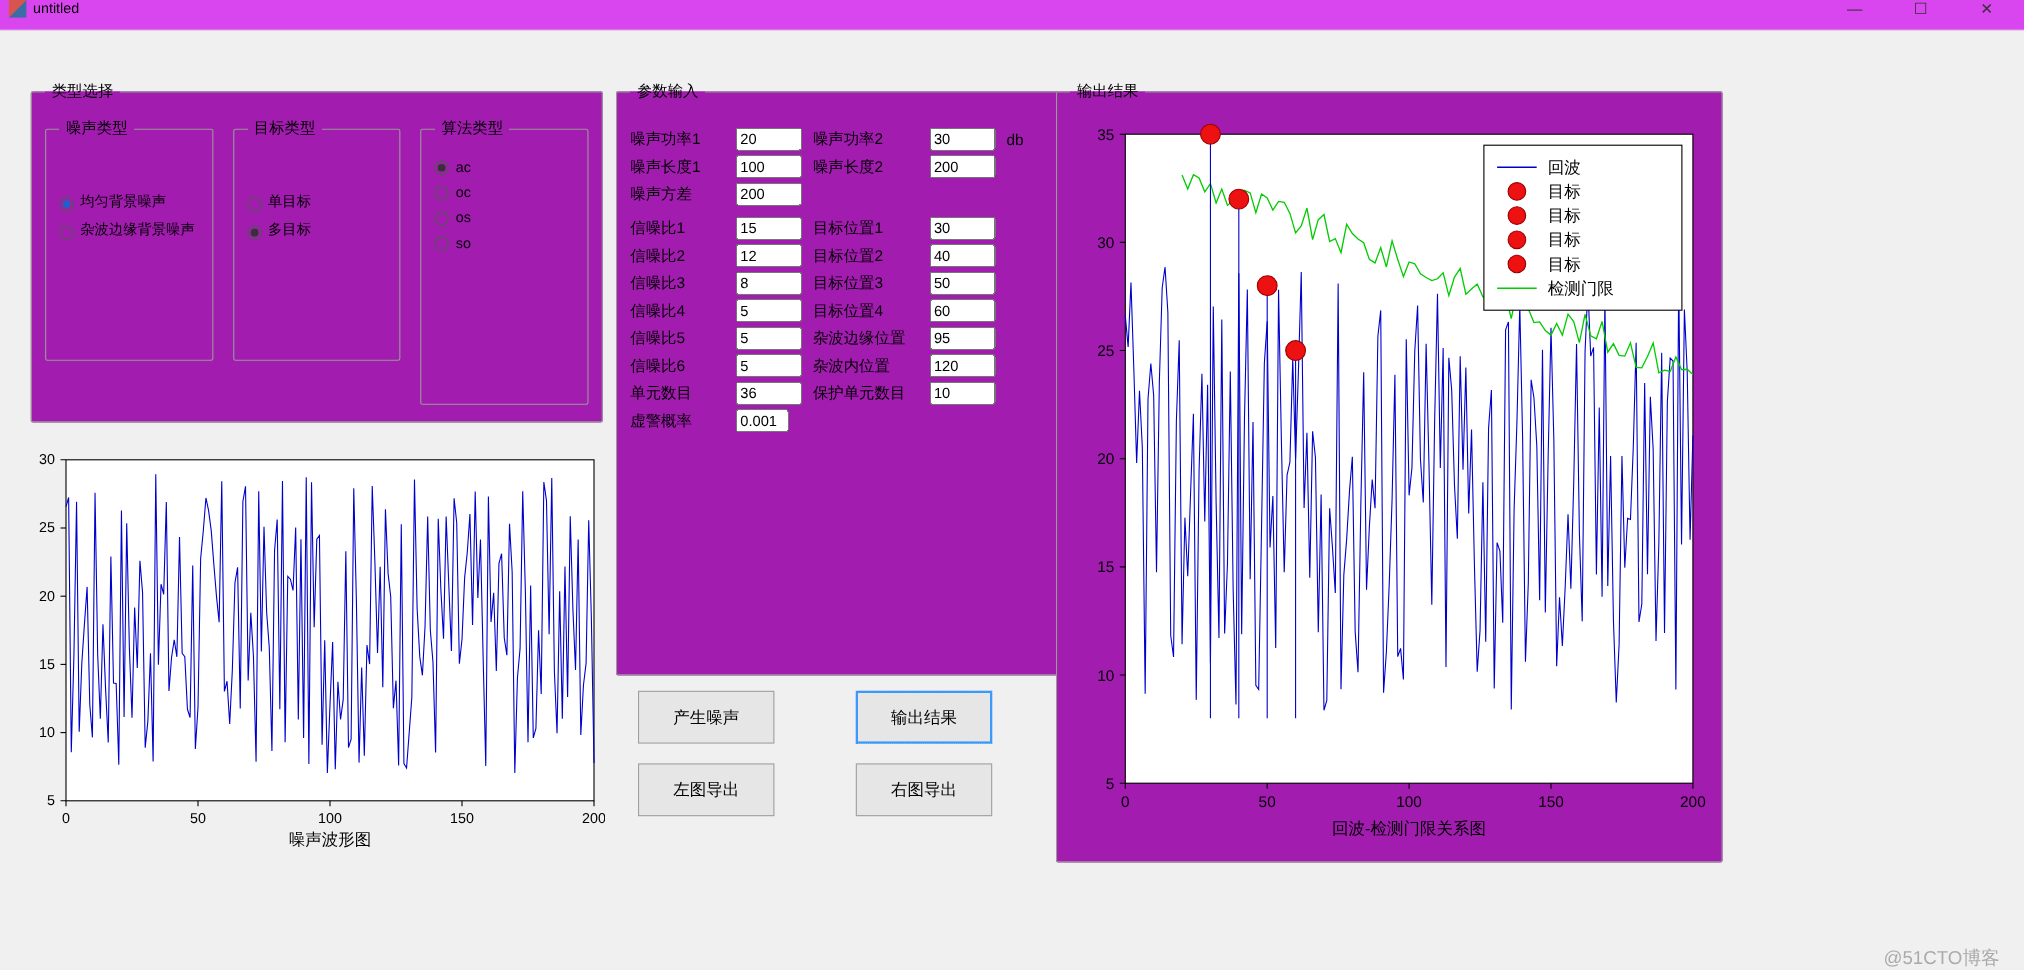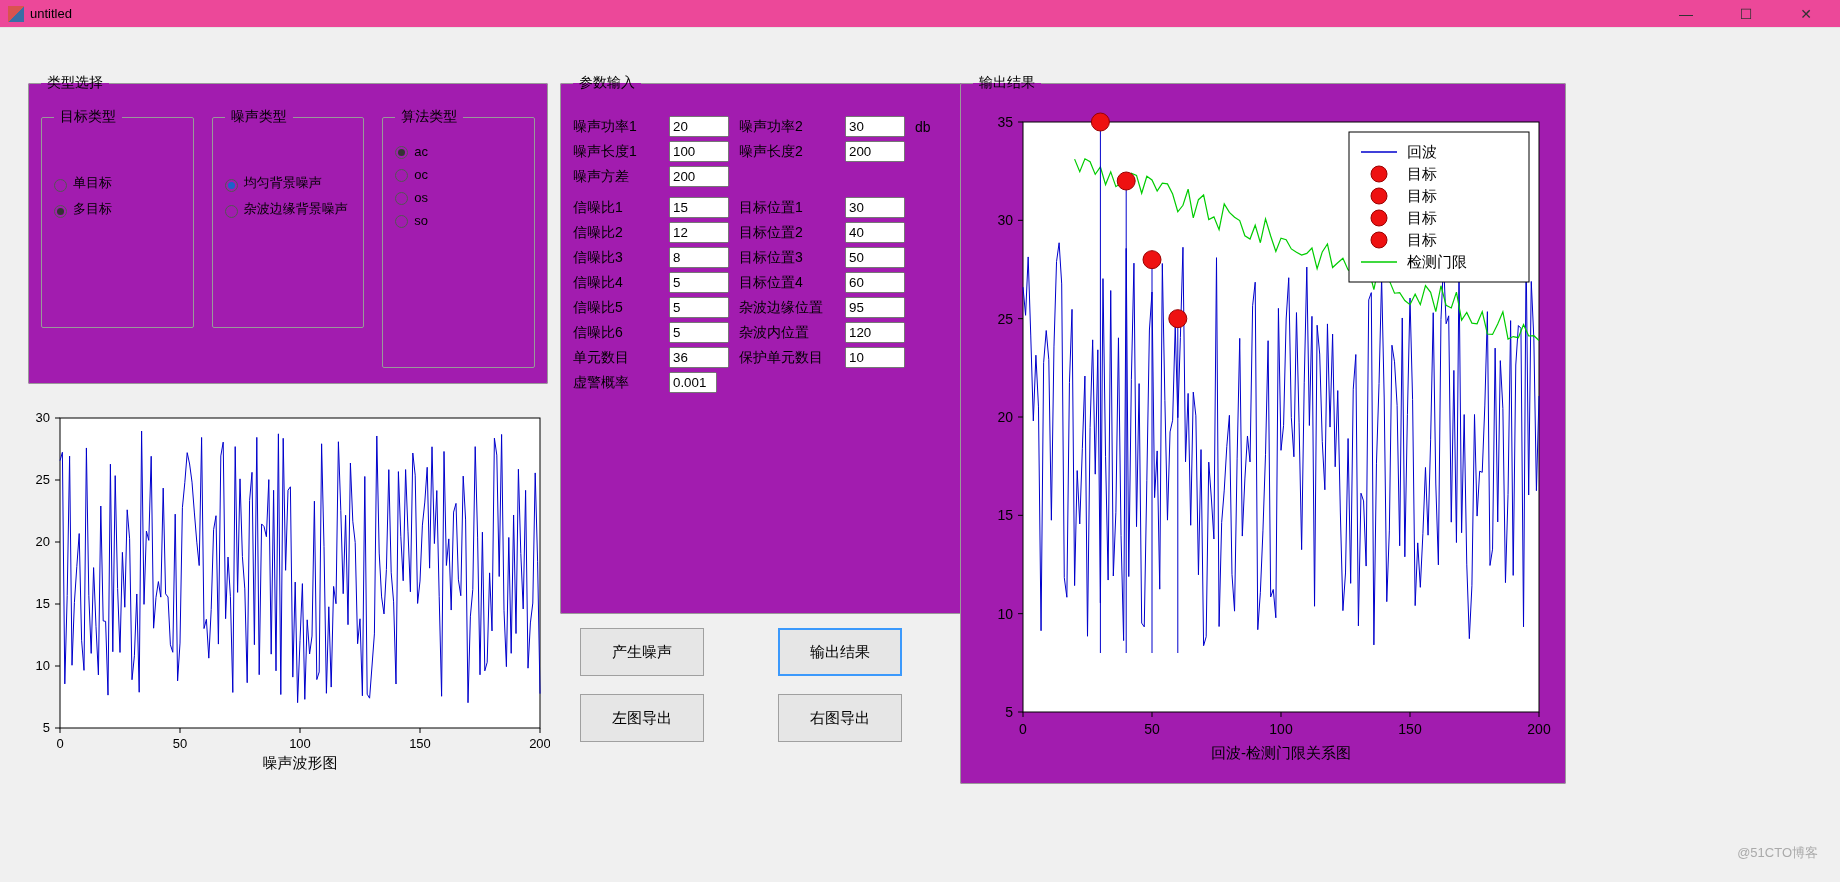--- a/index.html
+++ b/index.html
@@ -1,18 +1,18 @@
 <!DOCTYPE html>
 <html><head>
 <meta charset="utf-8">
 <style>
   * { box-sizing: border-box; }
   html, body { margin:0; padding:0; font-family: "Microsoft YaHei", Arial, sans-serif; font-size:13px; background:#f0f0f0; color:#000; }
   #app { width:1840px; height:882px; position:relative; }
-  .titlebar { height:28px; display:flex; align-items:center; padding:0 8px; background:#ec4899; border-bottom:1px solid #e5e5e5;}
+  .titlebar { height:28px; display:flex; align-items:flex-start; padding:0 8px; background:#d946ef; border-bottom:1px solid #e5e5e5;}
   .titlebar .icon { width:16px; height:16px; background:linear-gradient(135deg,#d9534f 50%,#3a6ea5 50%); margin-right:6px; }
   .titlebar .title { flex:1; font-size:13px; }
   .winbtns { display:flex; gap:24px; padding-right:8px;}
   .winbtn { width:36px; text-align:center; font-size:14px; color:#333; cursor:default; }
   .body { position:relative; padding:14px 20px; height:calc(100% - 28px); }
   fieldset { border:1px solid #999; border-radius:2px; padding:10px 12px 14px 12px; margin:0; background:#a21caf; position:relative;}
   legend { padding:0 6px; font-size:14px; }
   .lbl { white-space:nowrap; font-size:14px; }
   .radio { display:flex; align-items:flex-end; gap:6px; margin:8px 0; cursor:default; font-size:13px;}
   .radio .dot { width:13px; height:13px; border:1px solid #555; border-radius:50%; display:inline-flex; align-items:center; justify-content:center;}
@@ -27,21 +27,21 @@
   .zone-types fieldset.alg { height:260px;}
   .zone-params { position:absolute; left:560px; top:46px; width:390px; height:540px; }
   .zone-params .grid { display:grid; grid-template-columns: 86px 60px 96px 60px 34px; gap:4px 10px; align-items:center; }
   .zone-output { position:absolute; left:960px; top:46px; width:600px; height:710px; }
   .plot-left { position:absolute; left:20px; top:380px; width:530px; height:370px; }
   .btn-grid { position:absolute; left:580px; top:600px; width:340px; display:grid; grid-template-columns:1fr 1fr; gap:18px 56px; }
   svg text { font-family: Arial, sans-serif; }
   .watermark { position:absolute; right:30px; bottom:18px; font-size:26px; color:#bbb; font-style:italic; pointer-events:none; display:flex; align-items:center; gap:8px;}
   .watermark .wm-icon{ width:40px;height:40px;border-radius:50%;border:3px solid #ccc; position:relative;}
   .watermark .wm-icon::after{content:""; position:absolute; left:6px; top:10px; width:22px;height:16px;border:3px solid #ccc; border-radius:0 0 12px 12px; border-top:none;}
-  .wmfoot{position:absolute;right:22px;bottom:20px;font-size:13px;color:#aaa;}
+  .wmfoot{position:absolute;right:22px;bottom:0;font-size:17px;color:#aaa;}
 </style>
 </head>
 <body>
 <div id="app">
 
 <div class="titlebar">
   <span class="icon"></span>
   <span class="title">untitled</span>
   <div class="winbtns">
     <span class="winbtn">—</span>
@@ -49,41 +49,41 @@
     <span class="winbtn">✕</span>
   </div>
 </div>
 
 <div class="body">
 
   <fieldset class="zone-types">
     <legend>类型选择</legend>
     <div class="inner">
       <fieldset>
-        <legend>目标类型</legend>
-        <div style="height:30px"></div>
-        <div class="radio">
-              <span class="dot"></span>
-              <span>单目标</span>
-            </div>
-        <div class="radio sel">
-              <span class="dot"></span>
-              <span>多目标</span>
-            </div>
-      </fieldset>
-      <fieldset>
         <legend>噪声类型</legend>
         <div style="height:30px"></div>
         <div class="radio sel blue">
               <span class="dot"></span>
               <span>均匀背景噪声</span>
             </div>
         <div class="radio blue">
               <span class="dot"></span>
               <span>杂波边缘背景噪声</span>
+            </div>
+      </fieldset>
+      <fieldset>
+        <legend>目标类型</legend>
+        <div style="height:30px"></div>
+        <div class="radio">
+              <span class="dot"></span>
+              <span>单目标</span>
+            </div>
+        <div class="radio sel">
+              <span class="dot"></span>
+              <span>多目标</span>
             </div>
       </fieldset>
       <fieldset class="alg">
         <legend>算法类型</legend>
         <div class="radio sel">
               <span class="dot"></span>
               <span>ac</span>
             </div>
         <div class="radio">
               <span class="dot"></span>

